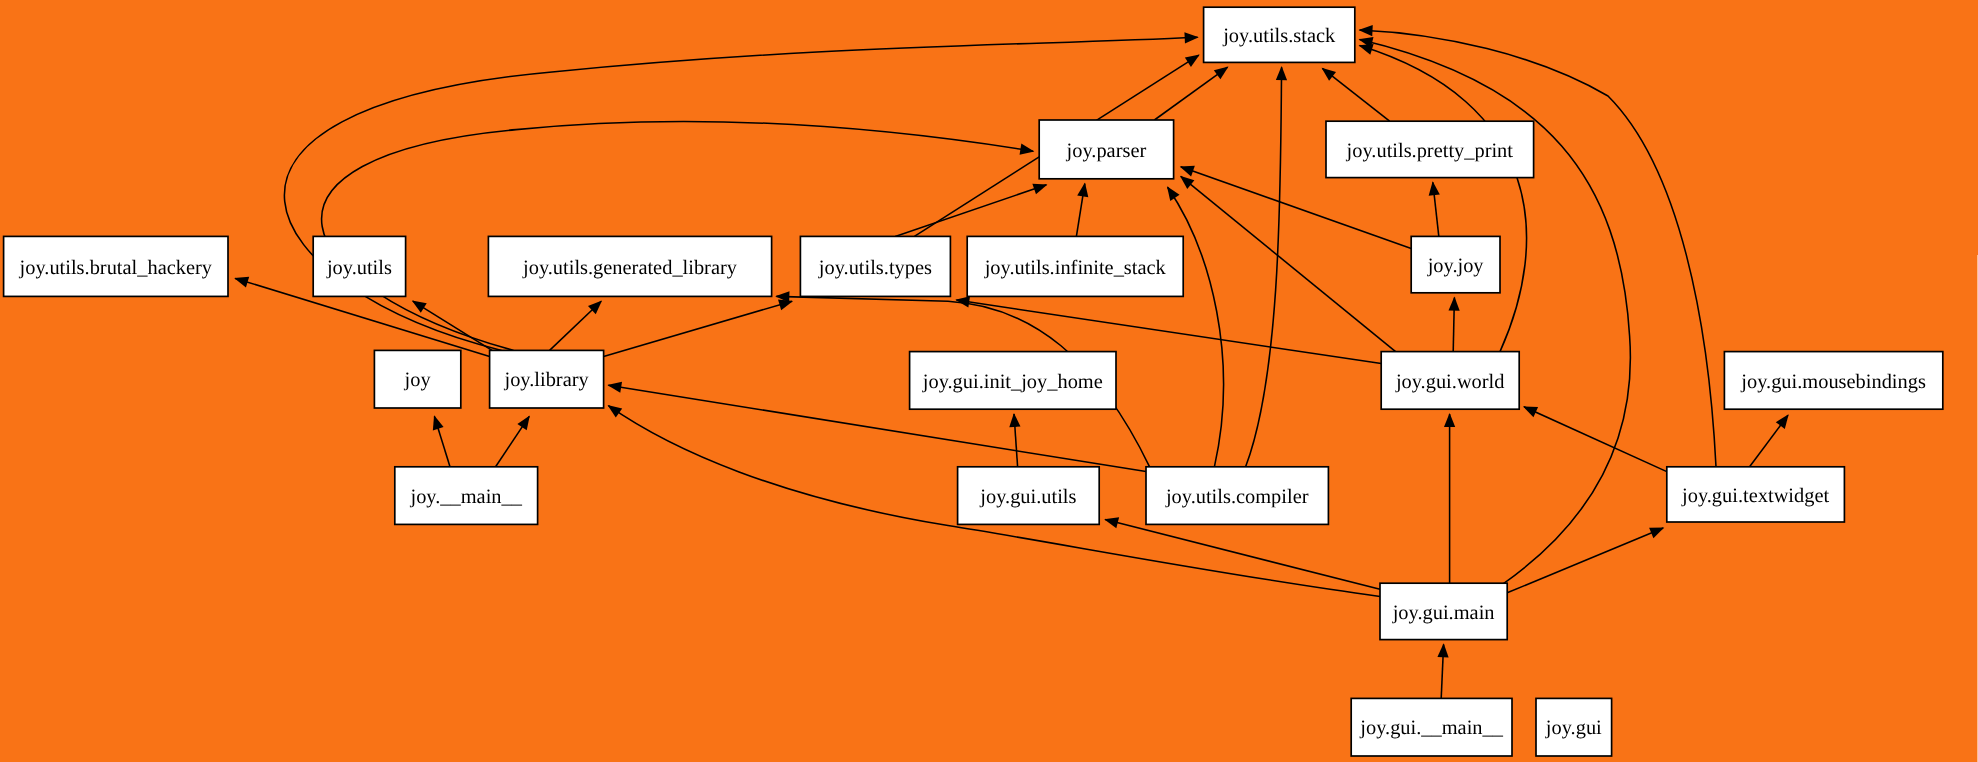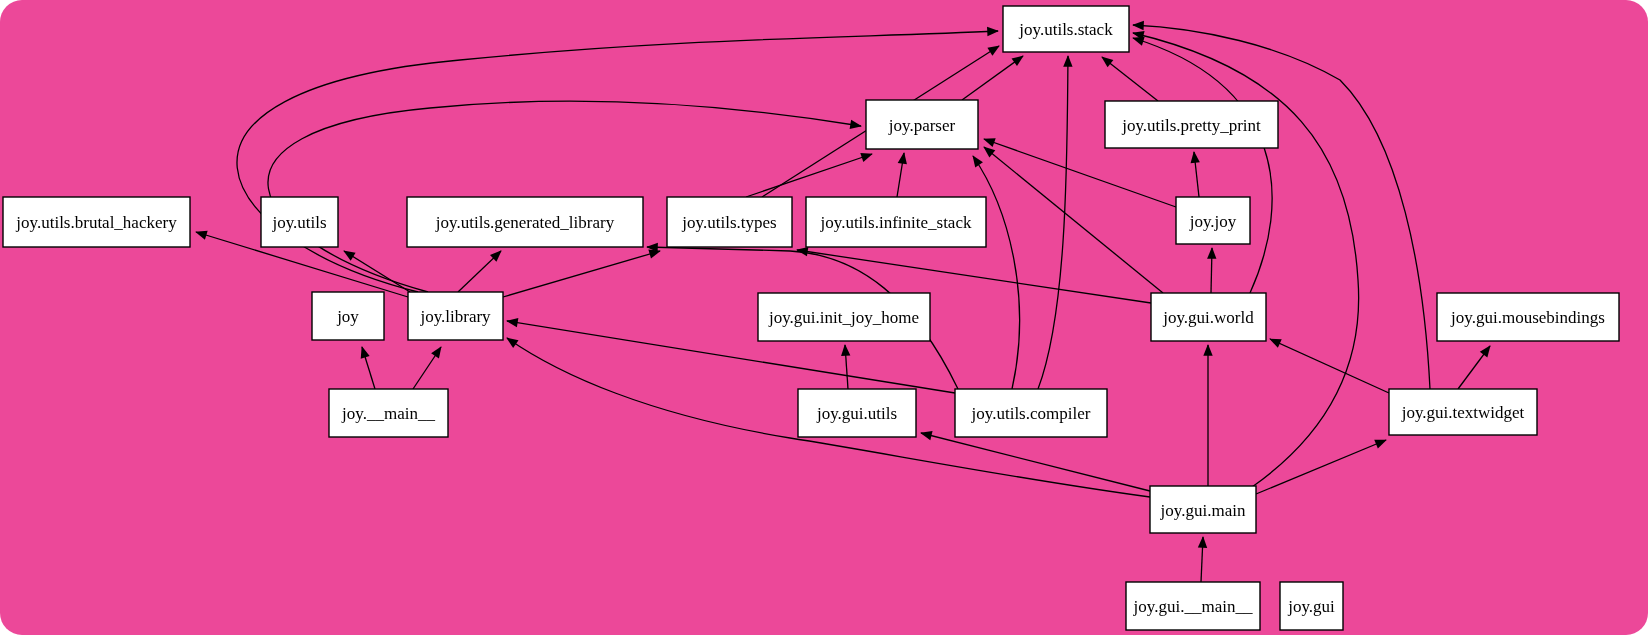--- a/index.html
+++ b/index.html
@@ -4,24 +4,23 @@
 <style>
   html, body {
     margin: 0;
     padding: 0;
     background: #ffffff;
   }
   #stage {
     position: relative;
     width: 1648px;
     height: 635px;
-    background: #ec4899;
+    background: #f97316;
     overflow: hidden;
     font-family: "Liberation Serif", serif;
-    border-radius: 22px;
   }
   svg {
     display: block;
   }
   .edge {
     fill: none;
     stroke: #000000;
     stroke-width: 1.3;
   }
   .node-box {

